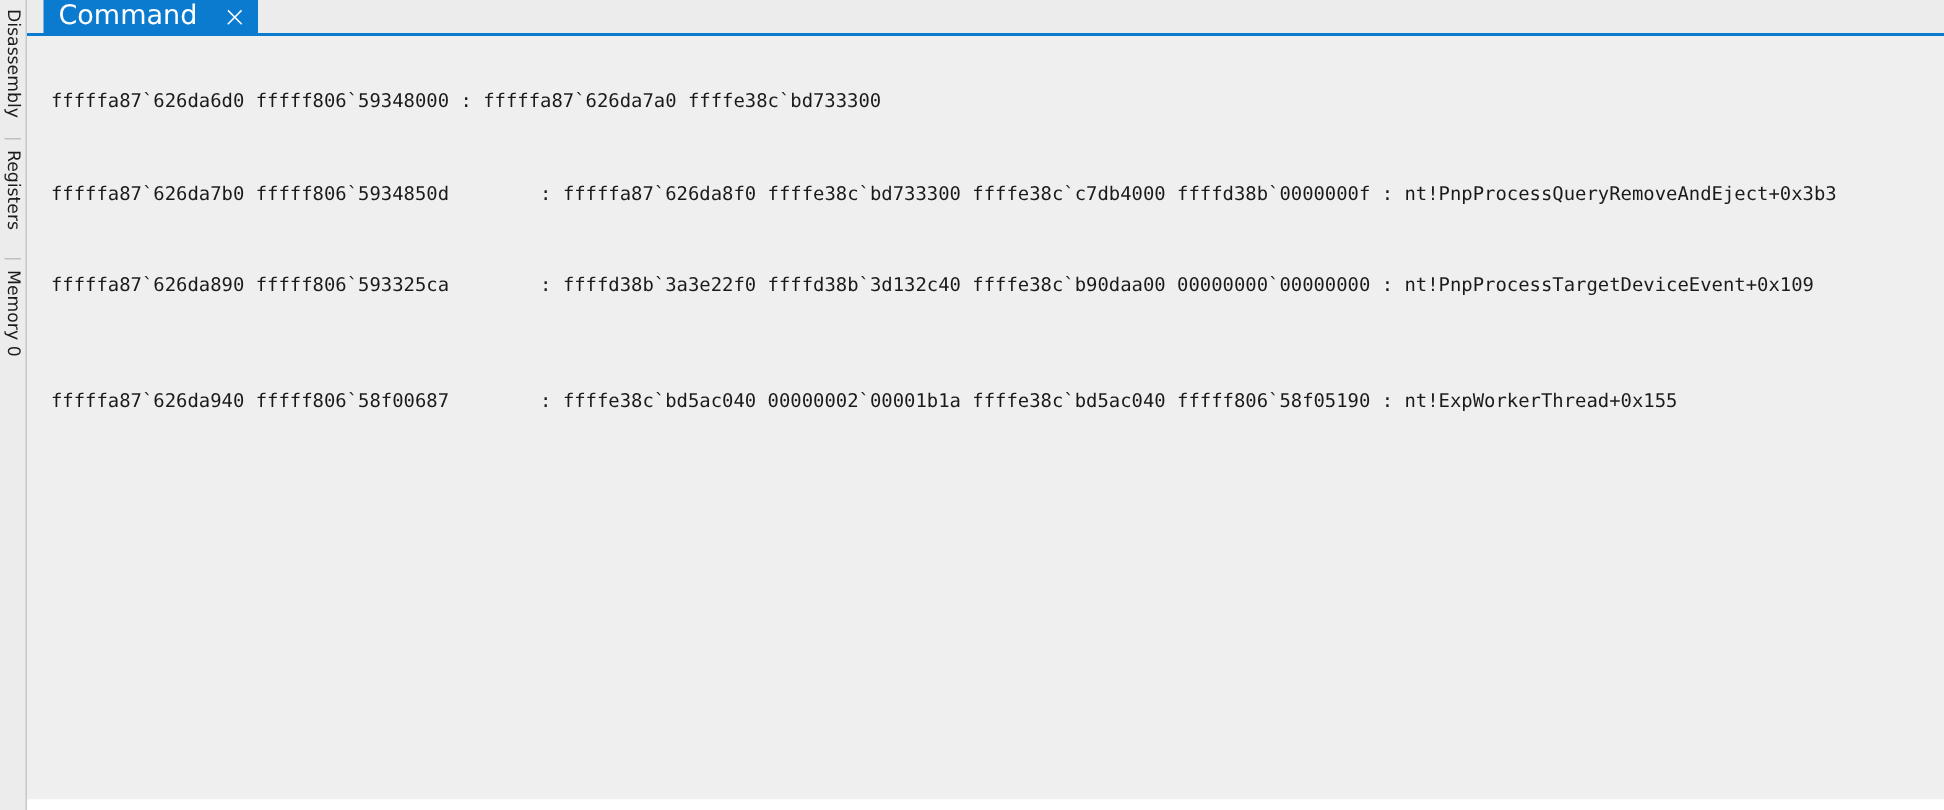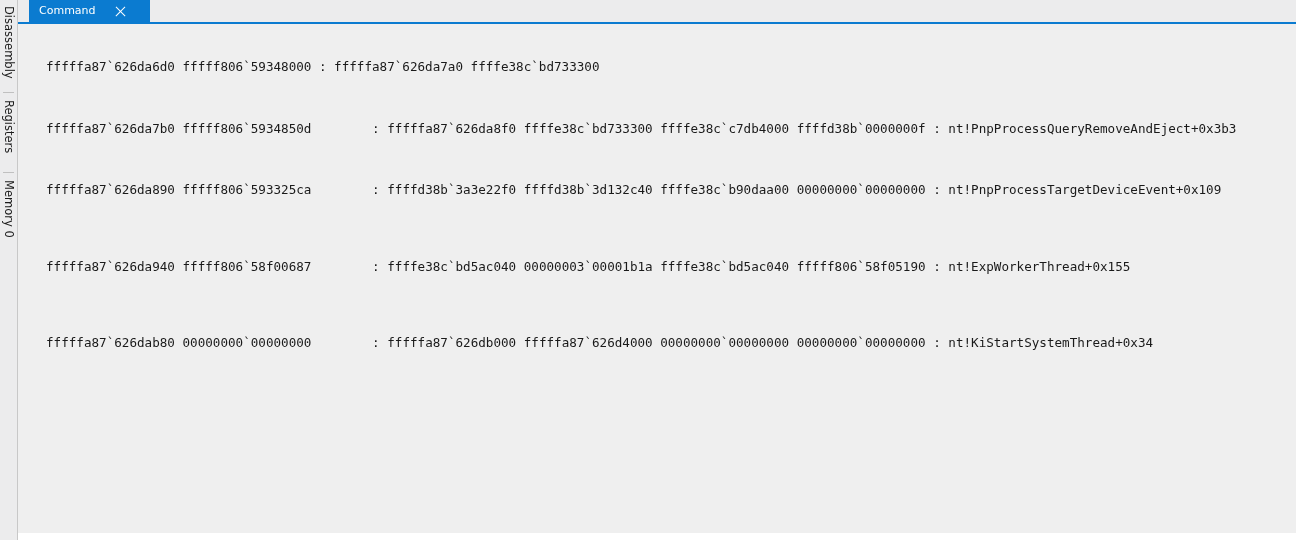--- a/index.html
+++ b/index.html
@@ -94,21 +94,21 @@
     display: flex;
     align-items: center;
     padding: 0 0 0 10px;
     min-width: 121px;
     box-sizing: border-box;
     cursor: default;
   }
   .tab-label {
     color: #ffffff;
     font-family: "DejaVu Sans", sans-serif;
-    font-size: 11px;
+    font-size: 18px;
     line-height: 22px;
     white-space: nowrap;
   }
   .tab-close {
     margin-left: 18px;
     margin-right: 9px;
     width: 13px;
     height: 13px;
     position: relative;
     cursor: pointer;
@@ -154,21 +154,20 @@
     font-family: "DejaVu Sans Mono", monospace;
     font-size: 12.6px;
     color: #1a1a1a;
     white-space: pre;
   }
   .trace-line {
     height: 16.6px;
     line-height: 16.6px;
     white-space: pre;
     letter-spacing: 0px;
-    margin-left: 12px;
   }
   .gap {
     height: 16.6px;
   }
   .footer-strip {
     position: absolute;
     left: 0;
     right: 0;
     top: 533px;
     height: 7px;
@@ -209,24 +208,23 @@
     <div class="console">
       <div class="console-inner">
 
         <div class="trace-line">fffffa87`626da6d0 fffff806`59348000 : fffffa87`626da7a0 ffffe38c`bd733300</div>
 
         <div class="trace-line"><span>fffffa87`626da7b0</span><span> </span><span>fffff806`5934850d</span><span>        </span><span>: </span><span>fffffa87`626da8f0 ffffe38c`bd733300 ffffe38c`c7db4000 ffffd38b`0000000f</span><span> : </span><span>nt!PnpProcessQueryRemoveAndEject+0x3b3</span></div>
 
         <div class="trace-line"><span>fffffa87`626da890</span><span> </span><span>fffff806`593325ca</span><span>        </span><span>: </span><span>ffffd38b`3a3e22f0 ffffd38b`3d132c40 ffffe38c`b90daa00 00000000`00000000</span><span> : </span><span>nt!PnpProcessTargetDeviceEvent+0x109</span></div>
 
 
-        <div class="trace-line"><span>fffffa87`626da940</span><span> </span><span>fffff806`58f00687</span><span>        </span><span>: </span><span>ffffe38c`bd5ac040 00000003`00001b1a ffffe38c`bd5ac040 fffff806`58f05190</span><span> : </span><span>nt!ExpWorkerThread+0x155</span></div>
-
-
-        <div class="trace-line"><span>fffffa87`626dab80</span><span> </span><span>00000000`00000000</span><span>        </span><span>: </span><span>fffffa87`626db000 fffffa87`626d4000 00000000`00000000 00000000`00000000</span><span> : </span><span>nt!KiStartSystemThread+0x34</span></div>
+        <div class="trace-line"><span>fffffa87`626da940</span><span> </span><span>fffff806`58f00687</span><span>        </span><span>: </span><span>ffffe38c`bd5ac040 00000002`00001b1a ffffe38c`bd5ac040 fffff806`58f05190</span><span> : </span><span>nt!ExpWorkerThread+0x155</span></div>
+
+
 
         <div class="gap"></div>
         
 
         
 
         
 
         
 

